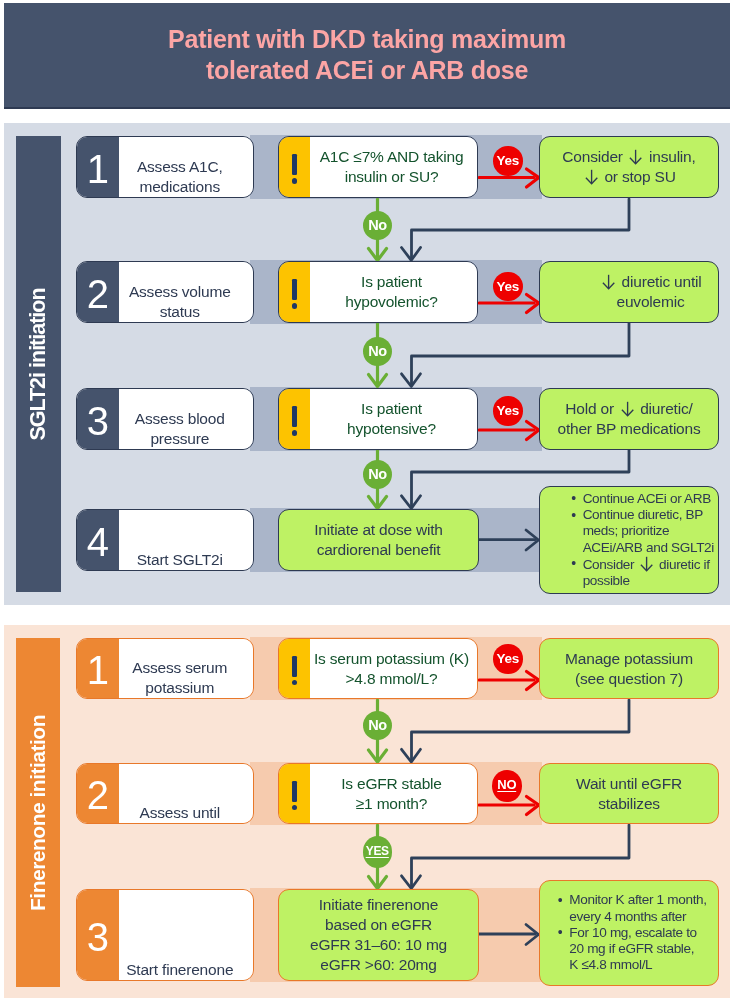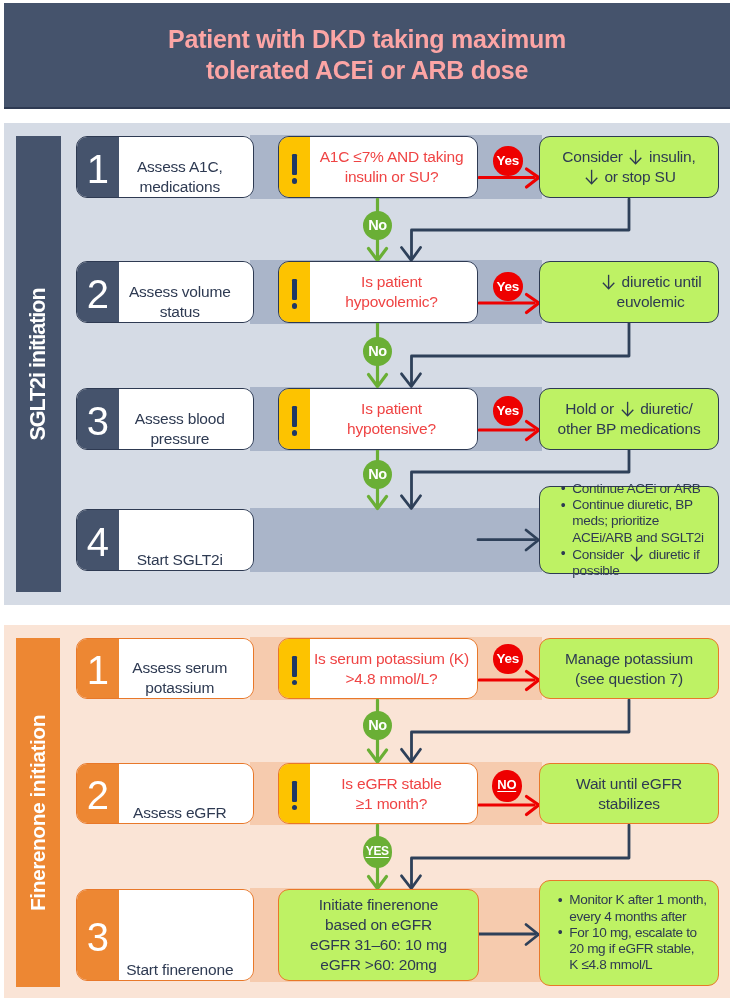--- a/index.html
+++ b/index.html
@@ -43,21 +43,21 @@
             letter-spacing:-0.2px;padding-right:12px;}
 
   .qbox{box-sizing:border-box;display:flex;align-items:stretch;border-radius:11px;overflow:hidden;}
   .qbox .bang{position:relative;background:#fdc300;}
   .qbox .bang i{position:absolute;left:50%;background:#1f3864;display:block;}
   .qbox .bang i.stem{width:4.4px;height:21px;margin-left:-2.2px;top:50%;
                      transform:translateY(-13px);border-radius:1.2px;}
   .qbox .bang i.dot{width:5.6px;height:5.6px;margin-left:-2.8px;top:50%;
                     transform:translateY(11px);border-radius:50%;}
   .qbox .qtxt{flex:1;display:flex;align-items:center;justify-content:center;
-              text-align:center;background:#fff;color:#ef4444;font-size:15.5px;line-height:20px;
+              text-align:center;background:#fff;color:#14532d;font-size:15.5px;line-height:20px;
               letter-spacing:-0.2px;padding-right:4px;}
 
   .rbox{box-sizing:border-box;display:flex;align-items:center;justify-content:center;
         text-align:center;background:#bef264;color:#2e3a52;font-size:15.5px;line-height:20px;
         letter-spacing:-0.2px;border-radius:11px;}
 
   .navy-border{border:1.4px solid #2e3a52;}
   .orange-border{border:1.4px solid #e8782a;}
 
   
@@ -213,21 +213,24 @@
   </div>
   <div class="abs badge red" style="left:493px;top:396px;width:29.5px;height:29.5px;font-size:13.5px;">Yes</div>
   <div class="abs badge green" style="left:362.8px;top:459.8px;width:29.5px;height:29.5px;font-size:14.5px;">No</div>
 
   <div class="abs box navy-border" style="left:76px;top:509px;width:178px;height:62px;">
     <div class="num" style="width:41.5px;background:#45536c;">4</div>
     <div class="txt">
       <div><span>Start SGLT2i</span></div>
     </div>
   </div>
-  <div class="abs rbox navy-border" style="left:539px;top:486px;width:180px;height:88px;align-items:center;justify-content:center;">
+  <div class="abs rbox navy-border" style="left:278px;top:509px;width:201px;height:62px;">
+    <div><span>Initiate at dose with</span><br><span>cardiorenal benefit</span></div>
+  </div>
+  <div class="abs rbox navy-border" style="left:539px;top:486px;width:180px;height:108px;align-items:center;justify-content:flex-end;">
     <ul class="blist">
       <li><span>Continue ACEi or ARB</span></li>
       <li><span>Continue diuretic, BP</span><br><span>meds; prioritize</span><br><span>ACEi/ARB and SGLT2i</span></li>
       <li><span>Consider <span class="dnarr"><svg viewBox="0 0 13 16" width="13" height="16">
                 <g fill="none" stroke="#2e3a52" stroke-width="1.35" stroke-linecap="butt" stroke-linejoin="miter">
                   <path d="M6.6 0.8 V14.6"></path>
                   <path d="M0.9 8.8 L6.6 14.8 L12.3 8.8"></path>
                 </g>
               </svg></span> diuretic if</span><br><span>possible</span></li>
     </ul>
@@ -285,21 +288,21 @@
   </div>
   <div class="abs rbox orange-border" style="left:539px;top:638px;width:180px;height:61px;">
     <div><span>Manage potassium</span><br><span>(see question 7)</span></div>
   </div>
   <div class="abs badge red" style="left:493px;top:644px;width:29.5px;height:29.5px;font-size:13.5px;">Yes</div>
   <div class="abs badge green" style="left:362.8px;top:710.5px;width:29.5px;height:29.5px;font-size:14.5px;">No</div>
 
   <div class="abs box orange-border" style="left:76px;top:763px;width:178px;height:61px;">
     <div class="num" style="width:41.5px;background:#ed8733;">2</div>
     <div class="txt">
-      <div><span>Assess eGFR</span></div>
+      <div><span>Assess until</span></div>
     </div>
   </div>
   <div class="abs qbox orange-border" style="left:278px;top:763px;width:200px;height:61px;">
     <div class="bang" style="width:31px;">
         <i class="stem"></i>
         <i class="dot"></i>
       </div>
     <div class="qtxt">
       <div><span>Is eGFR stable</span><br><span>≥1 month?</span></div>
     </div>

